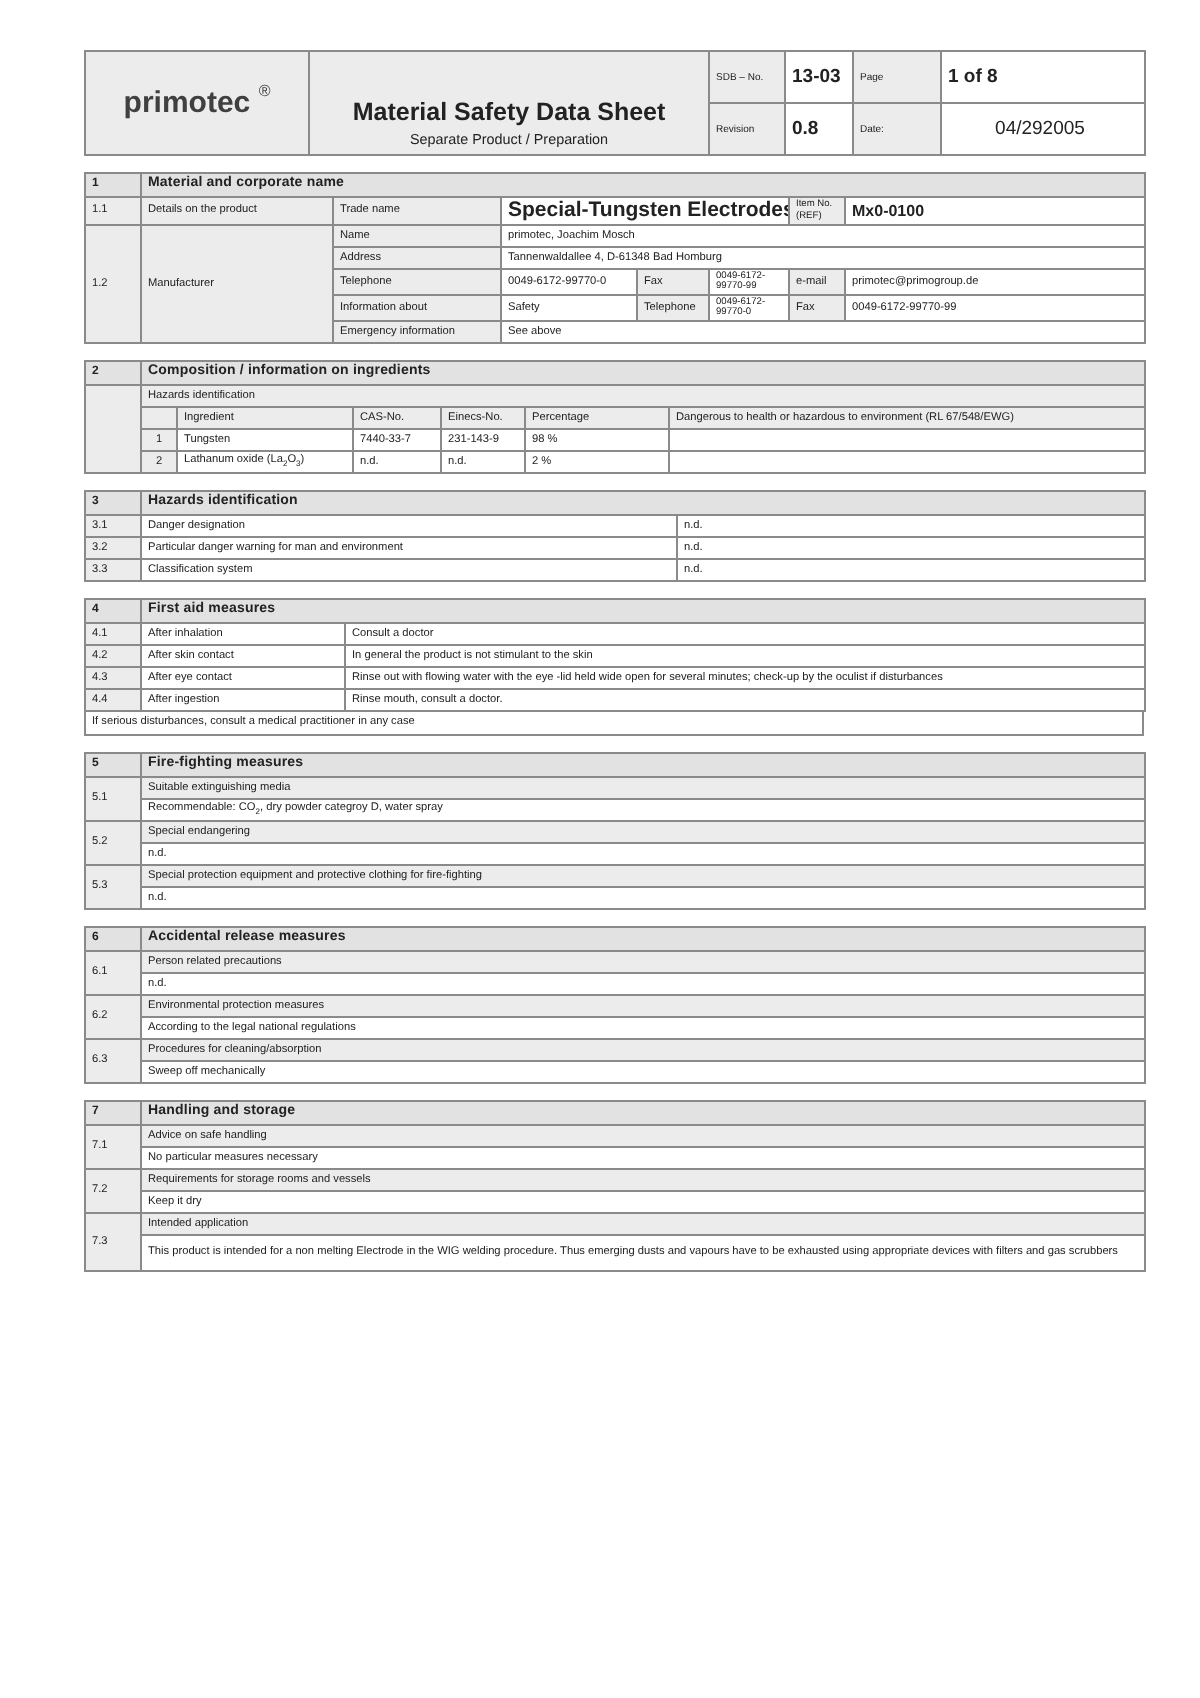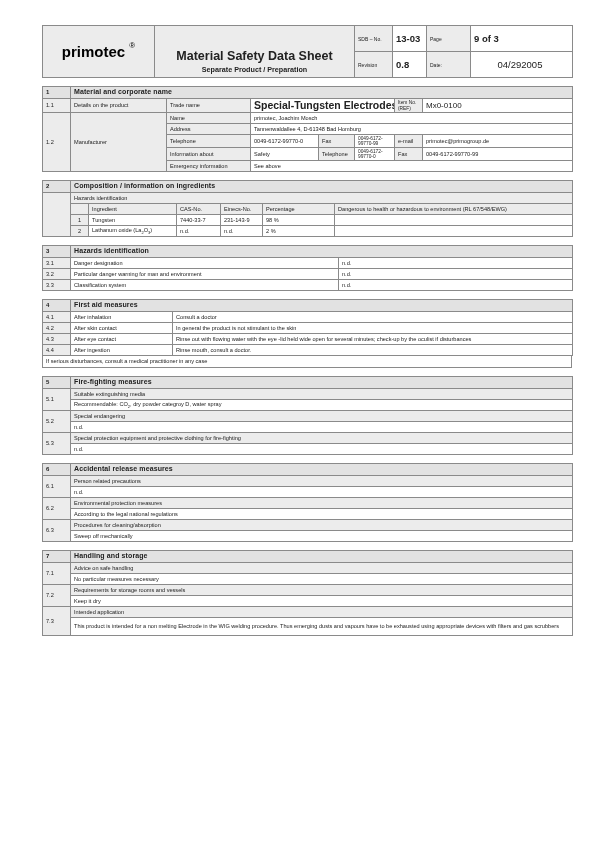--- a/index.html
+++ b/index.html
@@ -6,35 +6,35 @@
   body { width: 600px; height: 849px; position: relative; overflow: hidden;
          font-family: "Liberation Sans", sans-serif; color: #222; }
   .page { position: absolute; left: 42px; top: 25px; width: 530px; }
   table { border-collapse: collapse; width: 100%; table-layout: fixed; }
   td { border: 1px solid #8a8a8a; font-size: 5.6px; padding: 0 3px; line-height: 1.2; vertical-align: middle; overflow: hidden; white-space: nowrap; }
   td.wrap { white-space: normal; }
   .g { background: #ececec; }
   .gh { background: #e2e2e2; }
   
   .hdr td { height: 25px; }
-  .hdr .logo { font-size: 15px; font-weight: bold; color: #000000; text-align: center; background: #ececec; }
+  .hdr .logo { font-size: 15px; font-weight: bold; color: #404040; text-align: center; background: #ececec; }
   .hdr .logo sup { font-size: 8px; font-weight: normal; vertical-align: top; position: relative; top: -2px; }
   .hdr .title { text-align: center; background: #ececec; }
   .hdr .title .t1 { font-size: 12.5px; font-weight: bold; display: block; margin-top: 20px; }
-  .hdr .title .t2 { font-size: 7.2px; font-weight: bold; display: block; margin-top: 2px; }
+  .hdr .title .t2 { font-size: 7.2px; font-weight: normal; display: block; margin-top: 2px; }
   .hdr .lab { font-size: 5px; background: #ececec; }
   .hdr .val { font-size: 9.5px; font-weight: bold; text-align: left; }
   .hdr .valr { font-size: 9.5px; text-align: center; padding-right: 6px; }
   .sec { margin-top: 8px; }
   .sec td { height: 10px; }
   .sec .head td { height: 11px; }
   .sec .htitle { font-weight: bold; font-size: 7px; letter-spacing: 0.1px; }
   .sec .hnum { font-weight: bold; font-size: 6px; }
   .big { font-size: 10.5px; font-weight: bold; }
-  .bold8 { font-size: 8px; font-weight: normal; }
+  .bold8 { font-size: 8px; font-weight: bold; }
   .tiny { font-size: 4.8px; line-height: 1.05; white-space: normal; }
   .footnote { border: 1px solid #8a8a8a; border-top: none; font-size: 5.6px; padding: 1px 3px; height: 9px; line-height: 9px; }
   .sec2 .in td { height: 10px; }
   sub { font-size: 4px; }
 </style>
 </head>
 <body>
 
 <div class="page">
 
@@ -50,21 +50,21 @@
     <tbody>
         <tr>
       <td class="logo" rowspan="2"><span>primotec</span> <sup>®</sup></td>
       <td class="title" rowspan="2">
         <span class="t1">Material Safety Data Sheet</span>
         <span class="t2">Separate Product / Preparation</span>
       </td>
       <td class="lab">SDB – No.</td>
       <td class="val">13-03</td>
       <td class="lab">Page</td>
-      <td class="val">9 of 3</td>
+      <td class="val">1 of 8</td>
     </tr>
     <tr>
       <td class="lab">Revision</td>
       <td class="val">0.8</td>
       <td class="lab">Date:</td>
       <td class="valr">04/292005</td>
     </tr>
   </tbody>
     </table>
 

